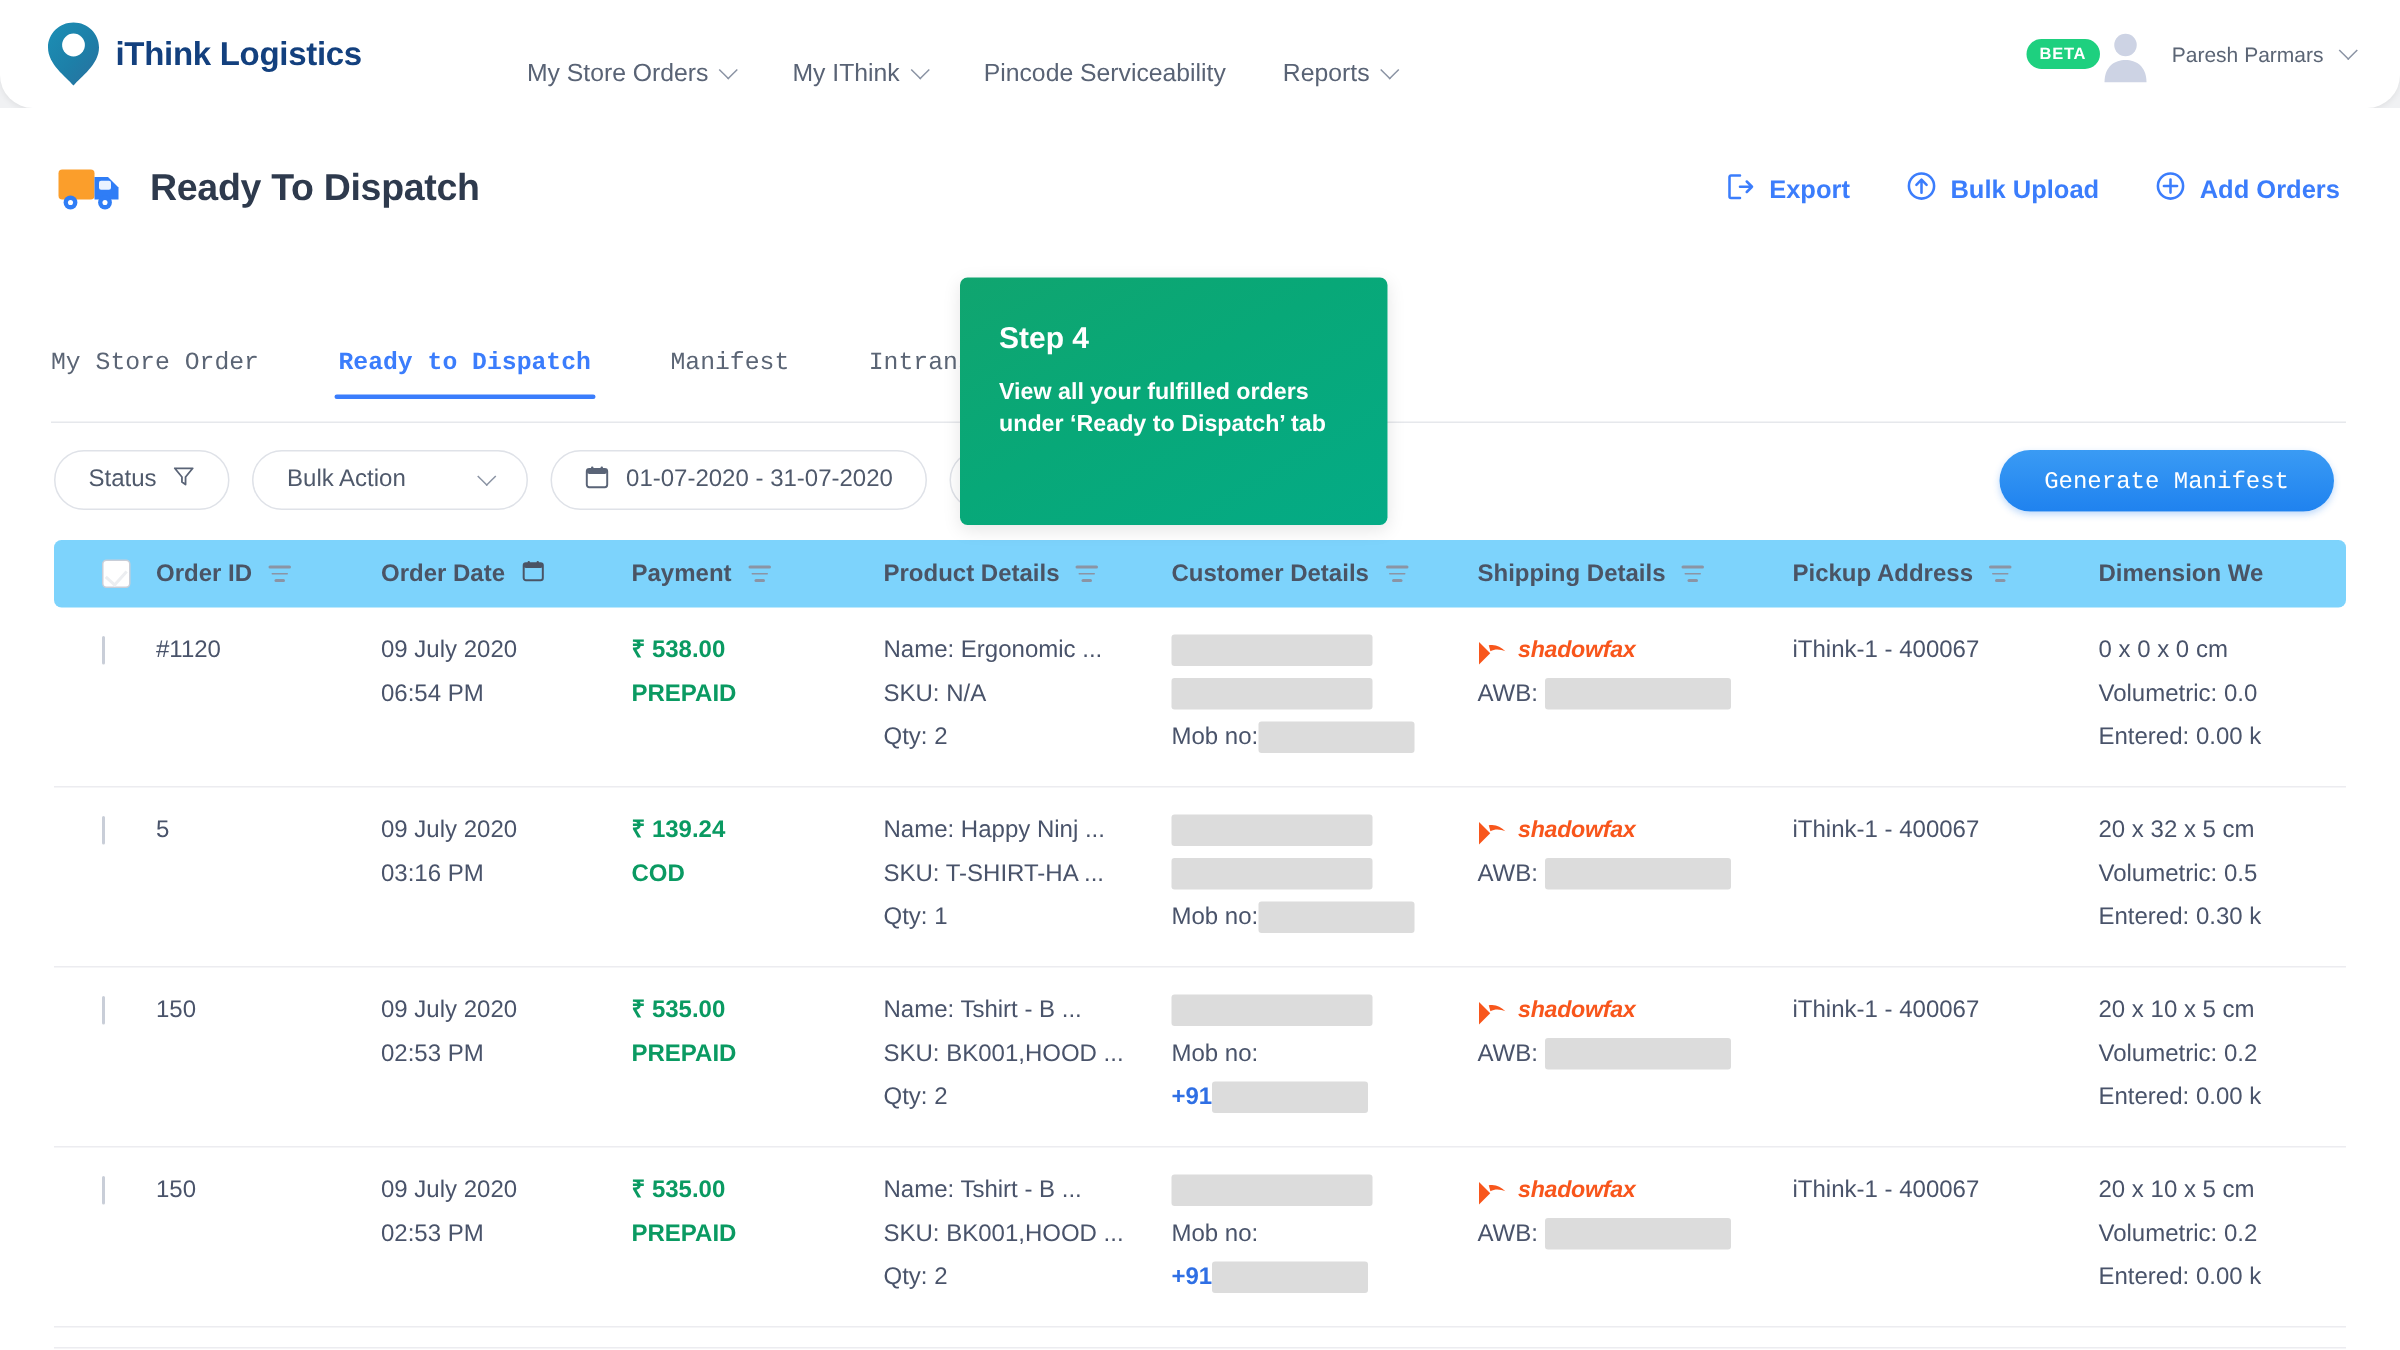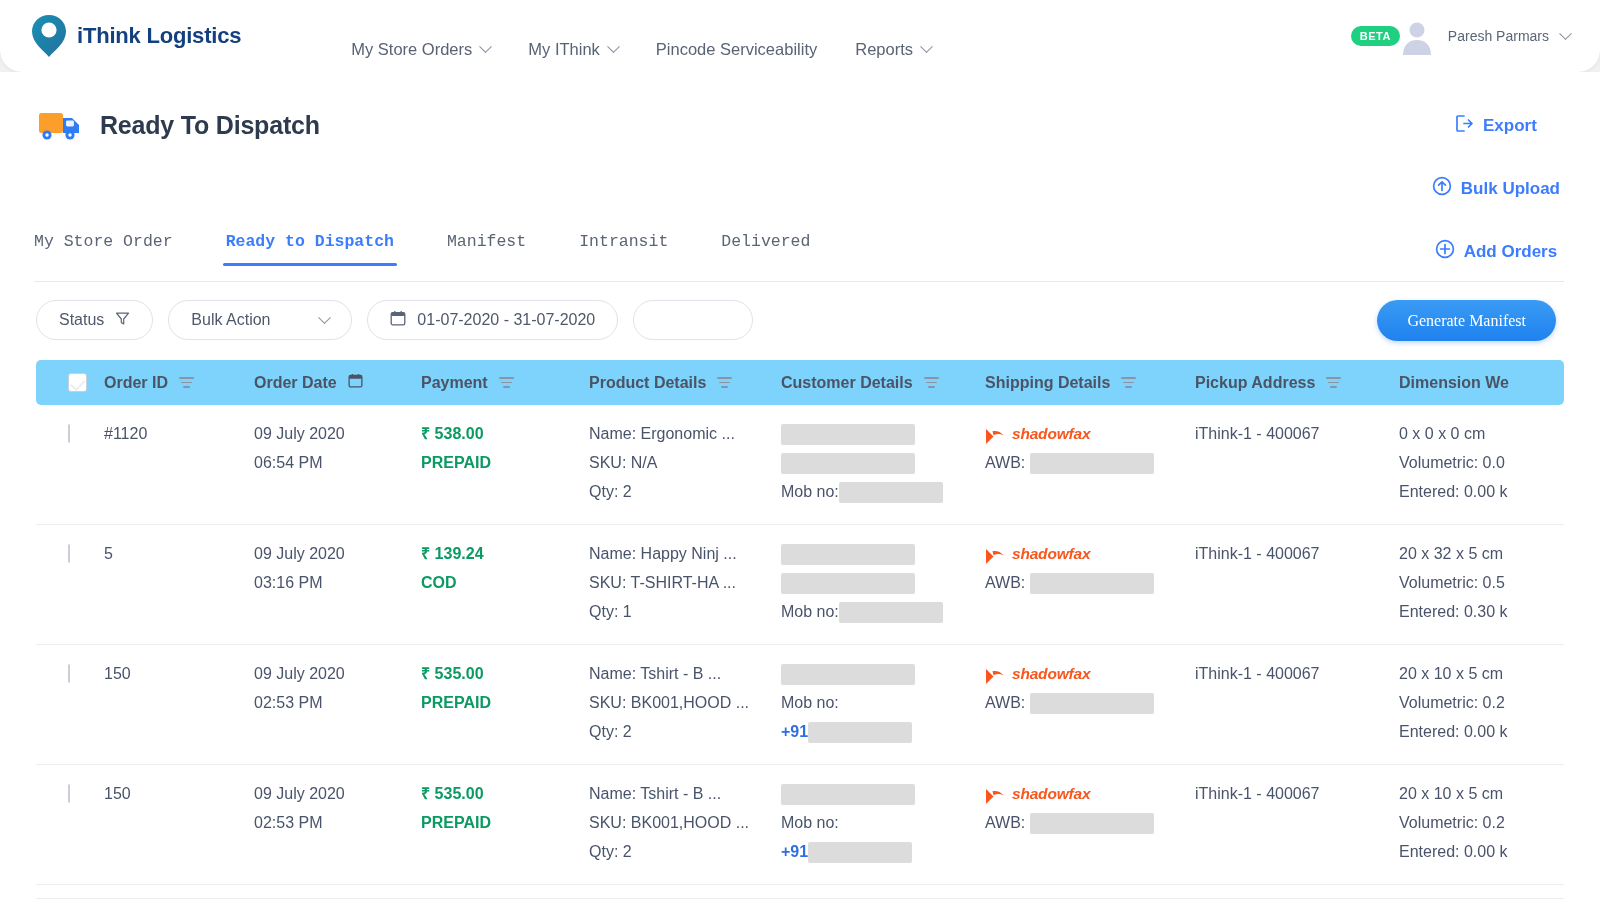--- a/index.html
+++ b/index.html
@@ -57,21 +57,21 @@
 
   .titlerow {
     position: absolute; left: 38px; top: 36px;
     display: flex; align-items: center; gap: 16px;
   }
   .truck-icon { width: 46px; height: 34px; }
   .page-title { font-size: 25px; font-weight: bold; color: #2e3a4d; letter-spacing: -.2px; }
 
   .actions {
     position: absolute; right: 40px; top: 42px;
-    display: flex; align-items: center; gap: 38px; flex-direction: column;
+    display: flex; align-items: center; gap: 38px;
   }
   .action {
     display: flex; align-items: center; gap: 9px;
     color: #3b7dfc; font-size: 17px; font-weight: 600; cursor: pointer;
     white-space: nowrap;
   }
 
   
   .tabs {
     position: absolute; left: 34px; top: 160px; width: 1530px; height: 50px;
@@ -95,21 +95,21 @@
     padding: 0 22px; font-size: 16px; color: #4f596b; cursor: pointer;
     white-space: nowrap;
   }
   .pill.wide { min-width: 184px; justify-content: space-between; }
   .pill.date { min-width: 250px; text-align: center; }
   .pill.hidden-pill { min-width: 120px; }
   .gen-manifest {
     position: absolute; right: 44px; top: 228px;
     height: 41px; padding: 0 30px; border: none; border-radius: 22px;
     background: linear-gradient(180deg,#3a9bf4 0%,#1f82ef 100%);
-    color: #fff; font-size: 16px; font-family: Liberation Serif, serif; cursor: pointer;
+    color: #fff; font-size: 16px; font-family: Liberation Mono, monospace; cursor: pointer;
     box-shadow: 0 2px 5px rgba(40,130,240,.3);
   }
 
   
   .table { position: absolute; left: 36px; top: 288px; width: 1528px; }
   .thead {
     display: flex; align-items: center; height: 45px;
     background: #7dd3fc; border-radius: 5px;
   }
   .th {
@@ -553,14 +553,18 @@
     </div>
   </div>
 
   <div class="partial-row">
     <div class="partial-line"></div>
     <div style="padding-left:32px;padding-top:13px;">
       
     </div>
   </div>
 
+  <div class="tooltip">
+    <div class="tt-title">Step 4</div>
+    <div class="tt-body">View all your fulfilled orders under ‘Ready to Dispatch’ tab</div>
+  </div>
 
 </div>
 
 </body></html>

